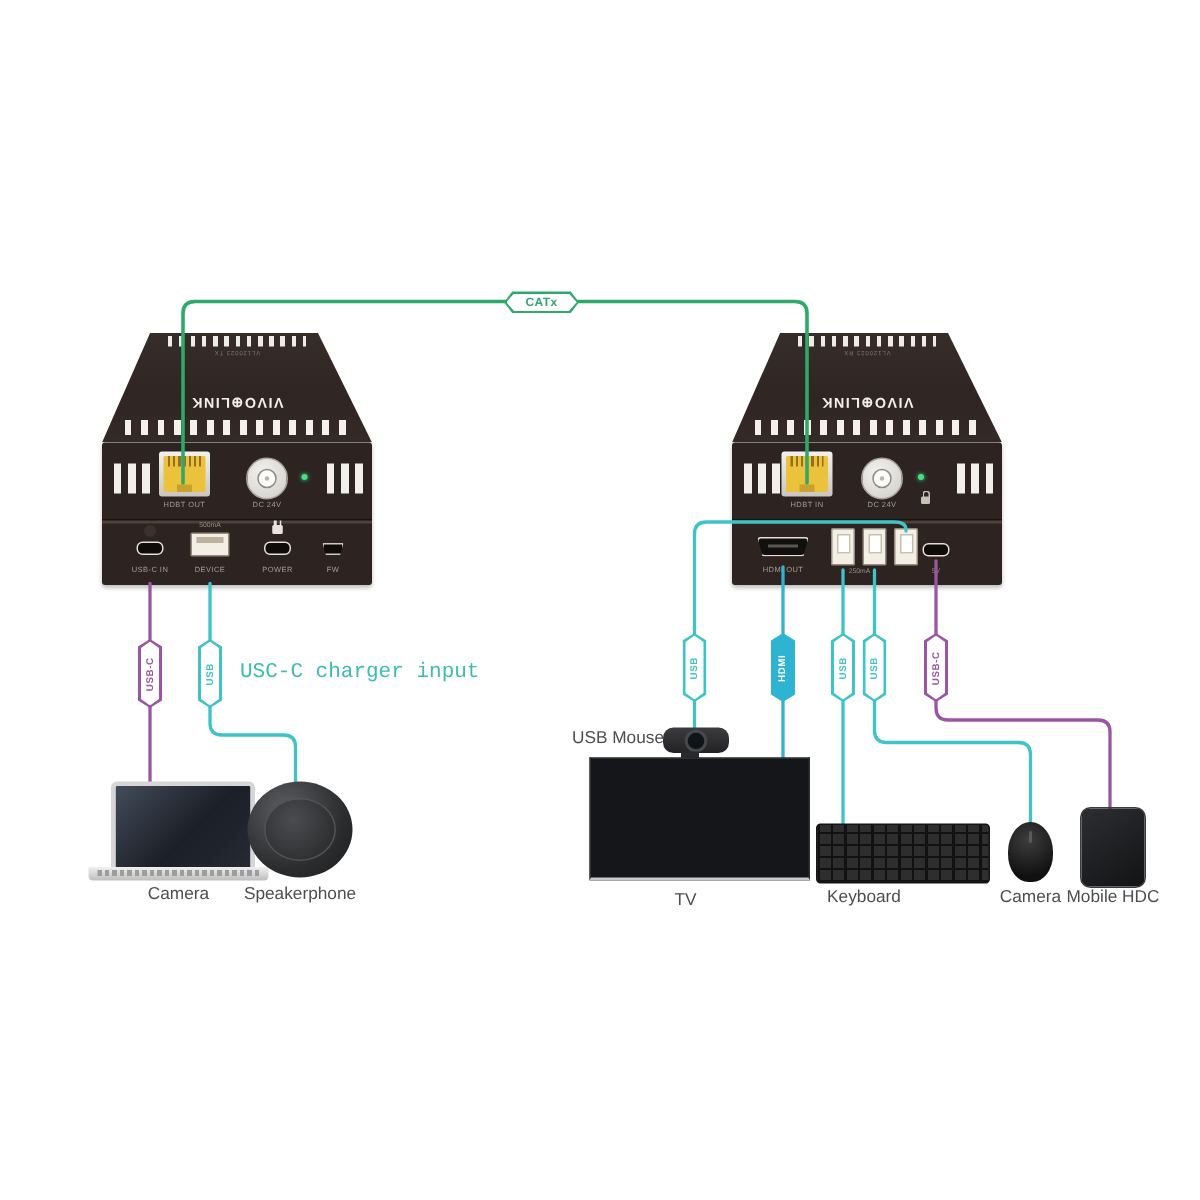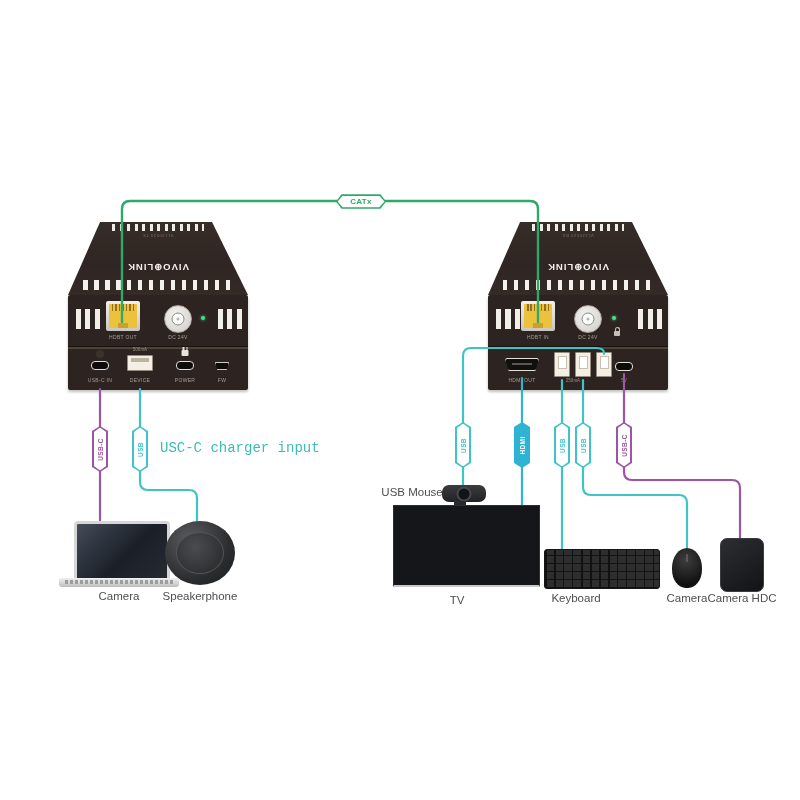--- a/index.html
+++ b/index.html
@@ -280,15 +280,15 @@
   <div class="illus kbd"></div>
   <div class="illus mouse"></div>
   <div class="illus hdc"></div>
 
   <div class="dev-label" style="left:119px;top:590px;">Camera</div>
   <div class="dev-label" style="left:200px;top:590px;">Speakerphone</div>
   <div class="dev-label" style="left:412px;top:486px;">USB Mouse</div>
   <div class="dev-label" style="left:457px;top:594px;">TV</div>
   <div class="dev-label" style="left:576px;top:592px;">Keyboard</div>
   <div class="dev-label" style="left:687px;top:592px;">Camera</div>
-  <div class="dev-label" style="left:742px;top:592px;">Camera HDC</div>
+  <div class="dev-label" style="left:742px;top:592px;">Mobile HDC</div>
 
 </div>
 
 </body></html>

